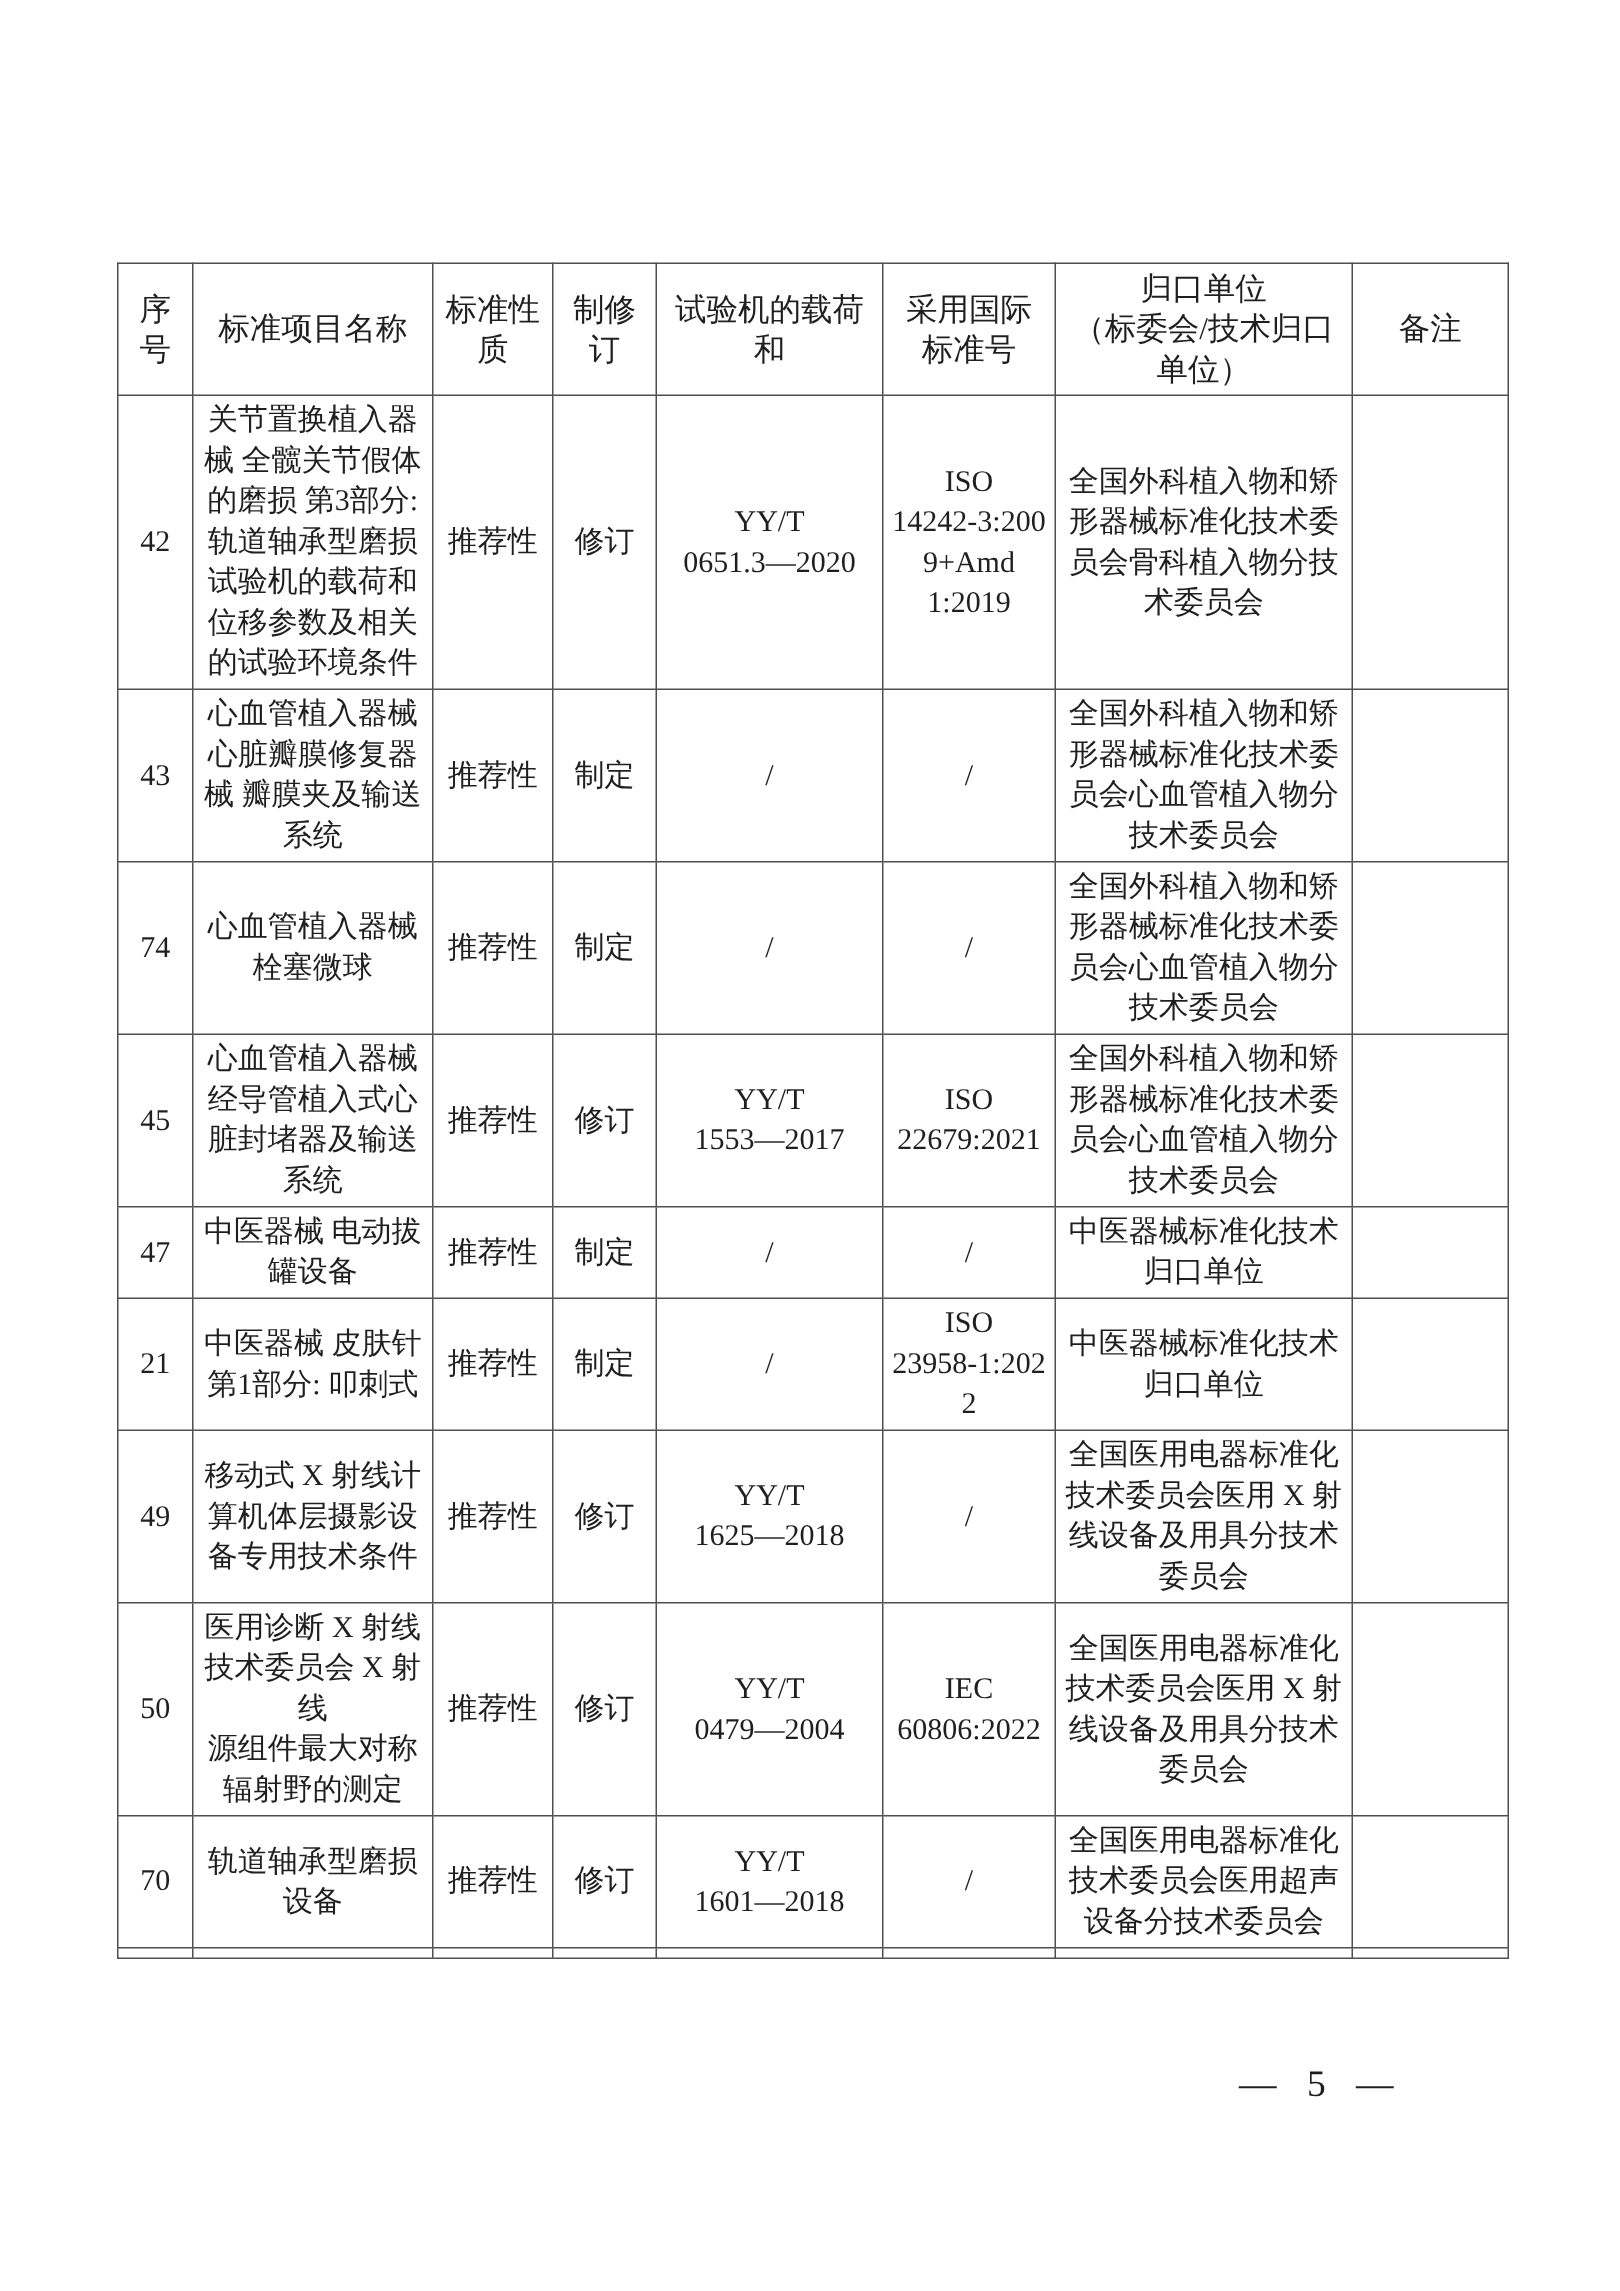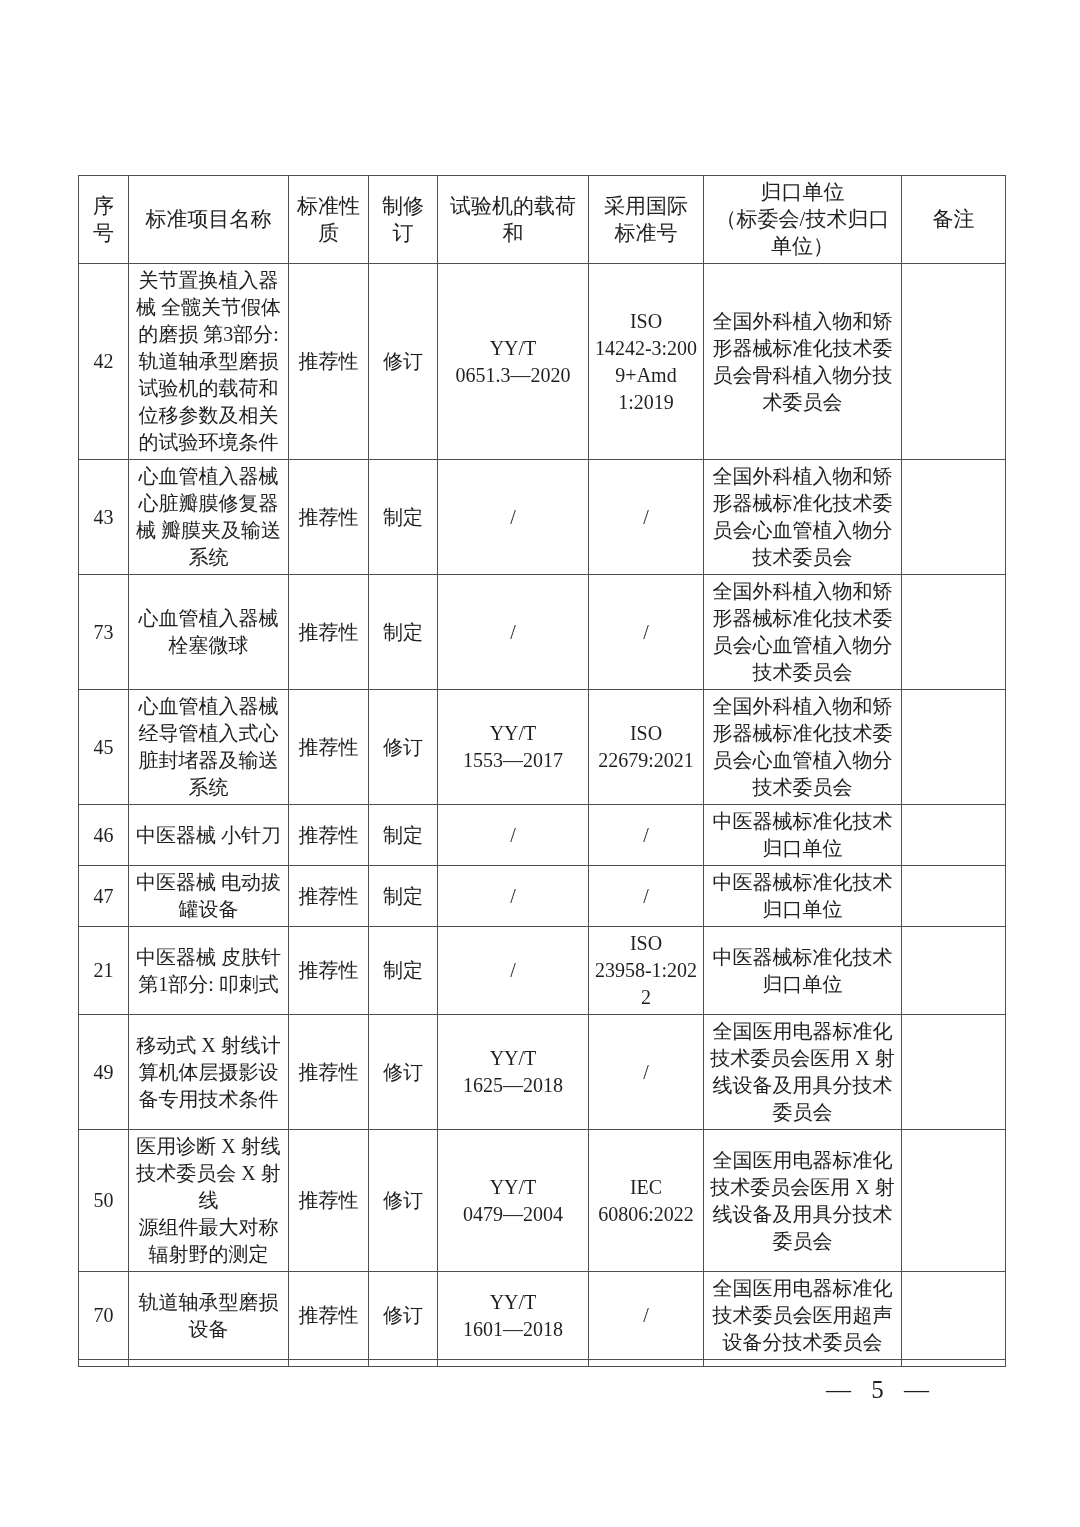--- a/index.html
+++ b/index.html
@@ -123,21 +123,21 @@
         <td class="cell-action">制定</td>
         <td class="cell-revised">/</td>
         <td class="cell-intl">/</td>
         <td class="cell-unit">全国外科植入物和矫
 形器械标准化技术委
 员会心血管植入物分
 技术委员会</td>
         <td class="cell-remark"></td>
       </tr>
       <tr>
-        <td class="cell-serial">73</td>
+        <td class="cell-serial">74</td>
         <td class="cell-name">心血管植入器械
 栓塞微球</td>
         <td class="cell-nature">推荐性</td>
         <td class="cell-action">制定</td>
         <td class="cell-revised">/</td>
         <td class="cell-intl">/</td>
         <td class="cell-unit">全国外科植入物和矫
 形器械标准化技术委
 员会心血管植入物分
 技术委员会</td>
@@ -152,31 +152,20 @@
         <td class="cell-nature">推荐性</td>
         <td class="cell-action">修订</td>
         <td class="cell-revised">YY/T
 1553—2017</td>
         <td class="cell-intl">ISO
 22679:2021</td>
         <td class="cell-unit">全国外科植入物和矫
 形器械标准化技术委
 员会心血管植入物分
 技术委员会</td>
-        <td class="cell-remark"></td>
-      </tr>
-      <tr>
-        <td class="cell-serial">46</td>
-        <td class="cell-name">中医器械 小针刀</td>
-        <td class="cell-nature">推荐性</td>
-        <td class="cell-action">制定</td>
-        <td class="cell-revised">/</td>
-        <td class="cell-intl">/</td>
-        <td class="cell-unit">中医器械标准化技术
-归口单位</td>
         <td class="cell-remark"></td>
       </tr>
       <tr>
         <td class="cell-serial">47</td>
         <td class="cell-name">中医器械 电动拔
 罐设备</td>
         <td class="cell-nature">推荐性</td>
         <td class="cell-action">制定</td>
         <td class="cell-revised">/</td>
         <td class="cell-intl">/</td>

